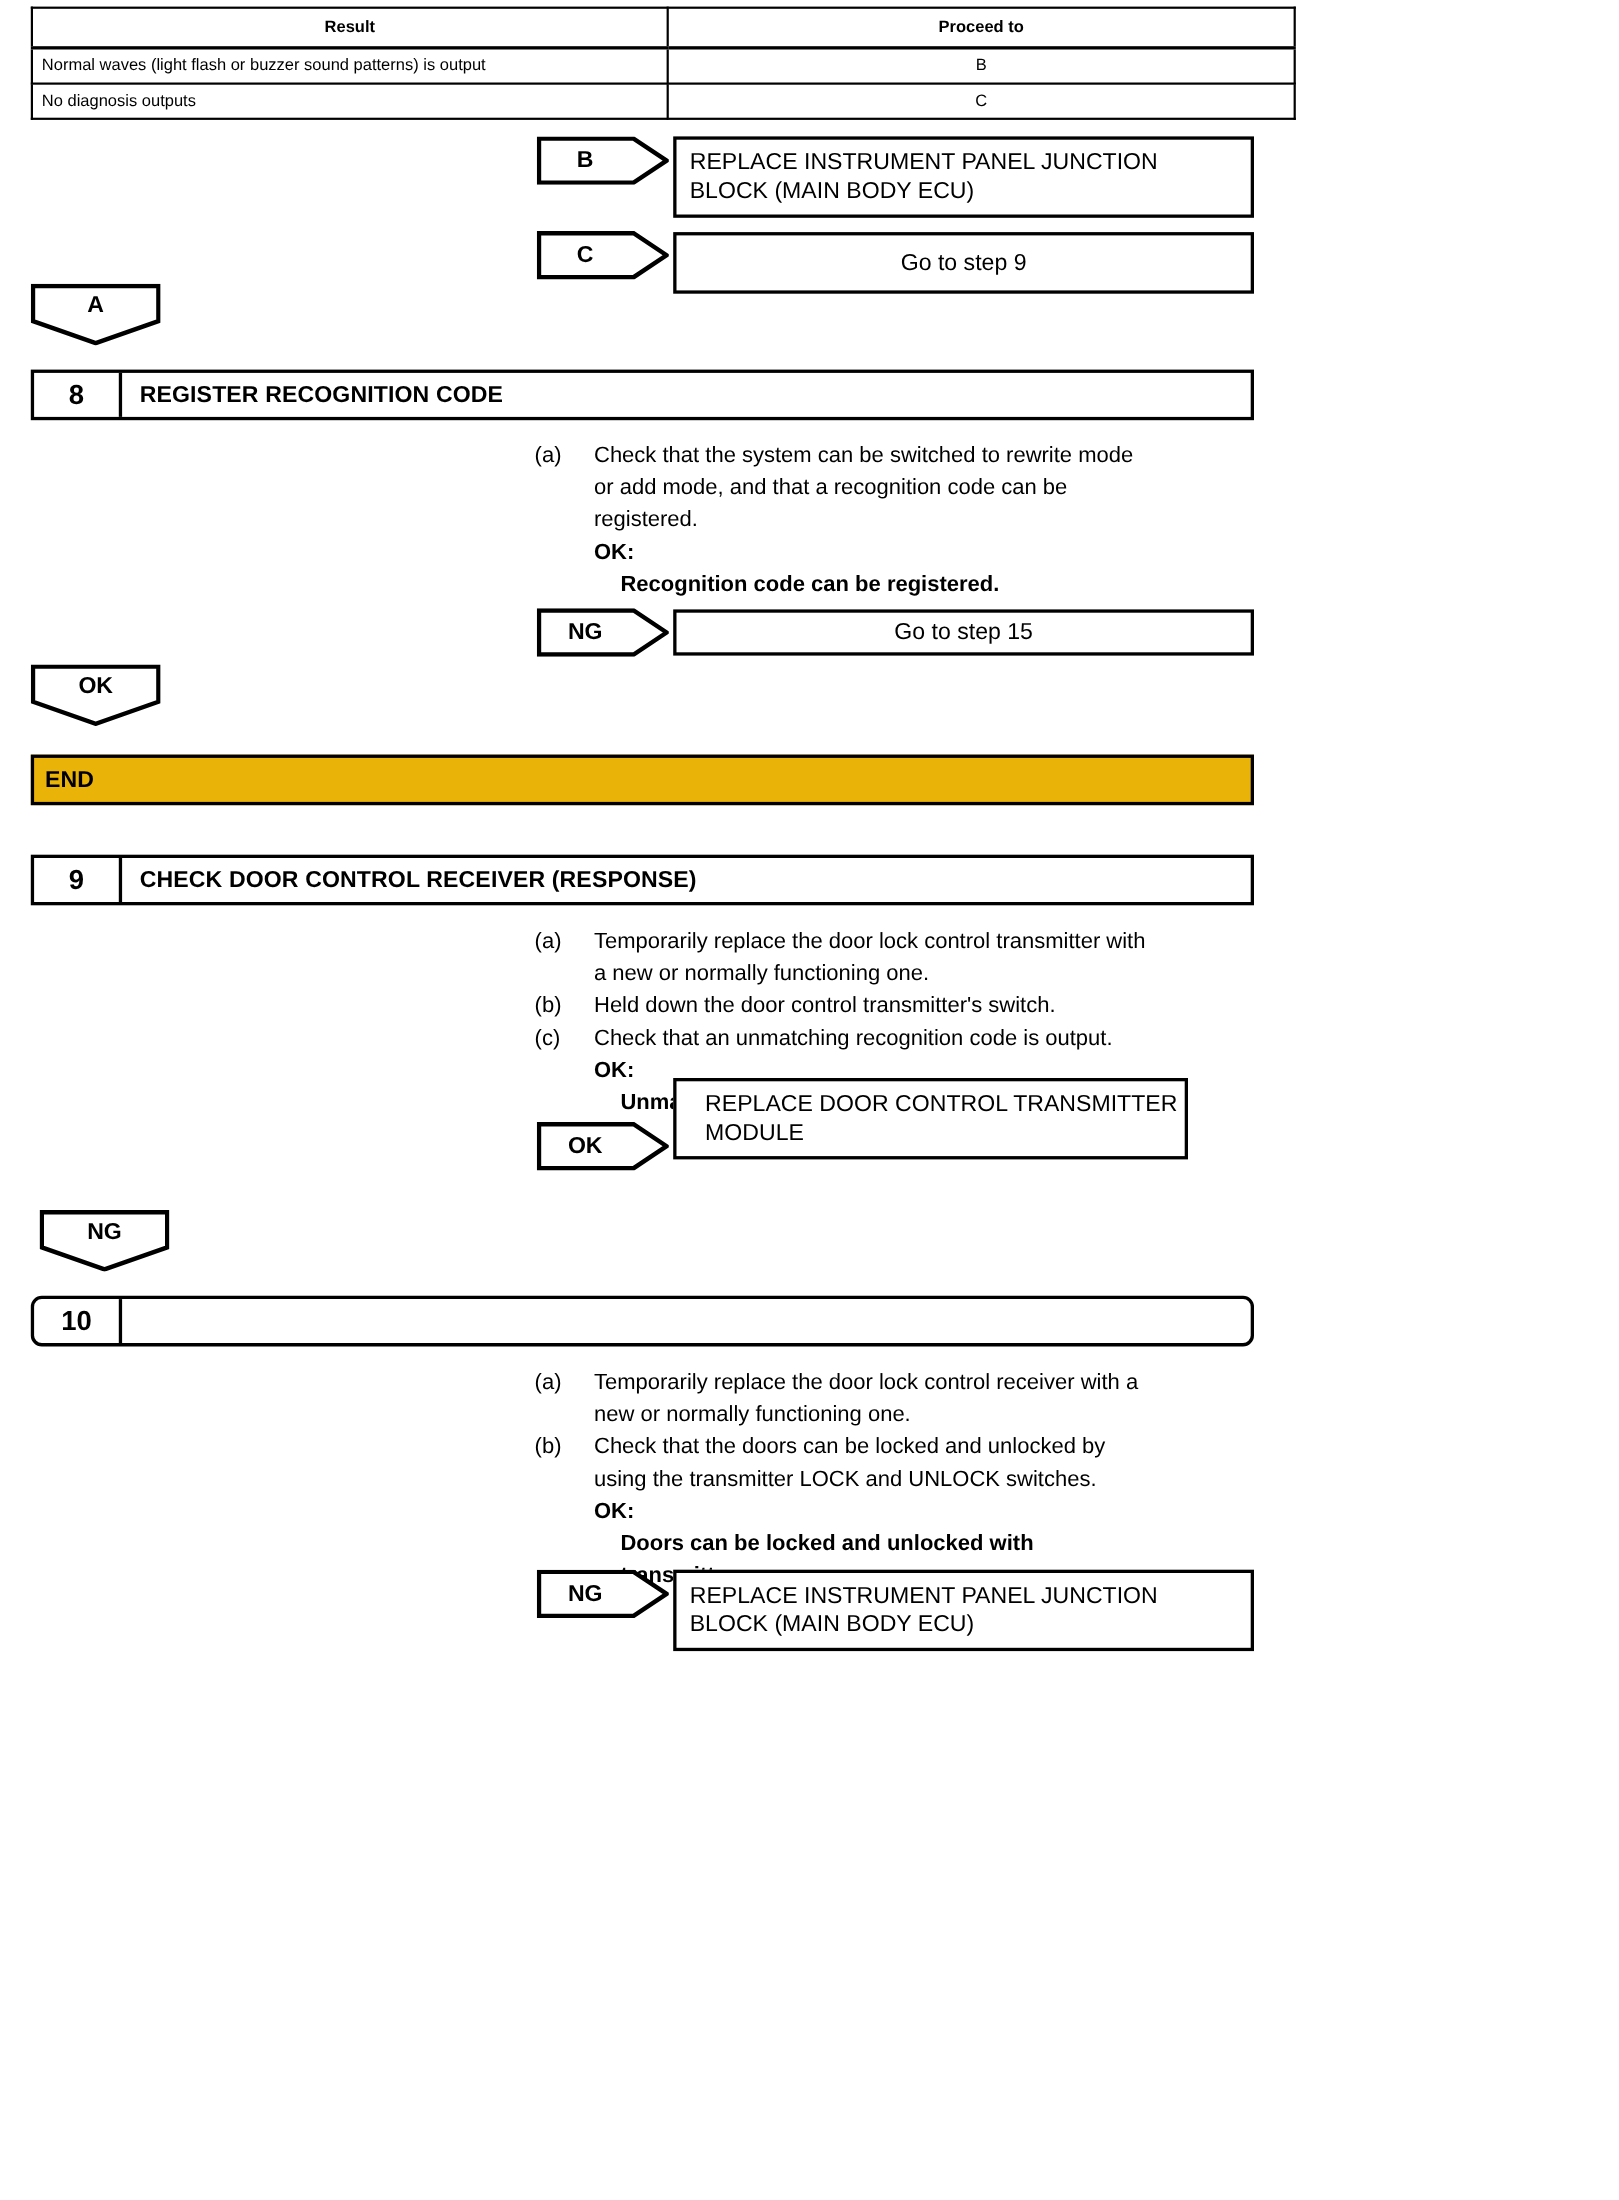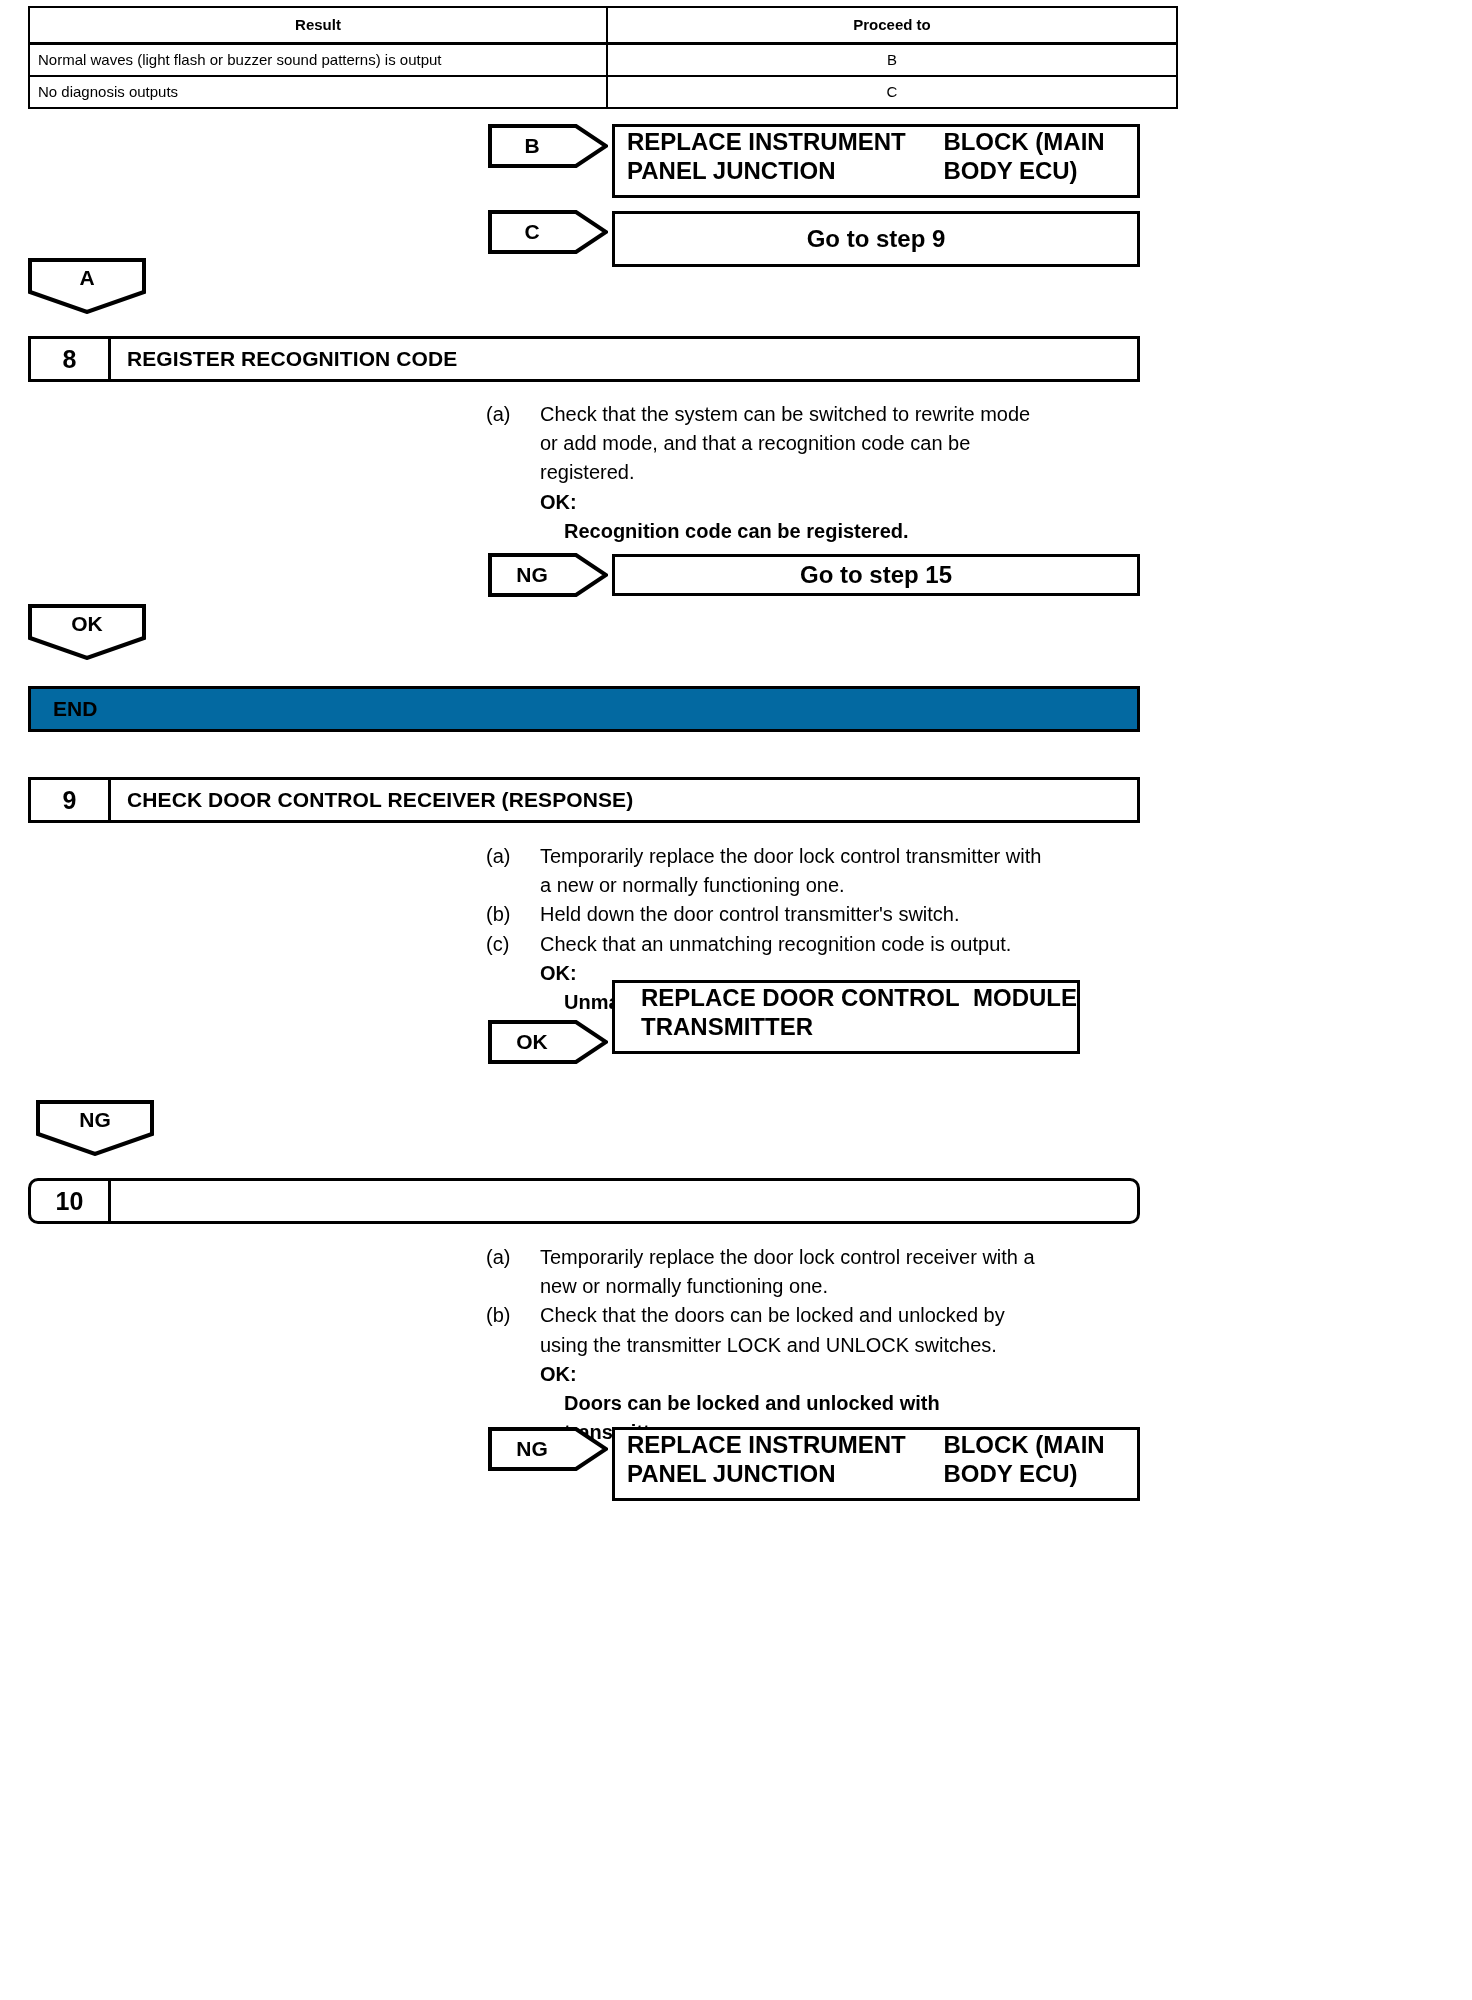--- a/index.html
+++ b/index.html
@@ -87,24 +87,24 @@
     box-sizing: border-box;
   }
 
   
   .plain-box {
     position: absolute;
     border: 3px solid #000;
     box-sizing: border-box;
     display: flex;
     align-items: center;
-    padding-left: 22px;
-    font-size: 21px;
-    font-weight: bold;
-    background: #0369a1;
+    padding-left: 10px;
+    font-size: 21px;
+    font-weight: bold;
+    background: #eab308;
   }
 
   
   .judge {
     position: absolute;
     width: 120px;
     height: 44px;
   }
   .judge svg { display: block; }
   .judge-label {
@@ -120,24 +120,24 @@
     pointer-events: none;
   }
 
   
   .action-box {
     position: absolute;
     border: 3px solid #000;
     box-sizing: border-box;
     background: #fff;
     display: flex;
-    flex-direction: row;
+    flex-direction: column;
     justify-content: center;
-    font-size: 24px;
-    font-weight: bold;
+    font-size: 21px;
+    font-weight: normal;
     line-height: 1.22;
   }
   .action-box.left-pad { padding-left: 12px; text-align: left; }
   .action-box.centered { align-items: center; text-align: center; }
 
   
   .connector {
     position: absolute;
     width: 118px;
     height: 56px;

